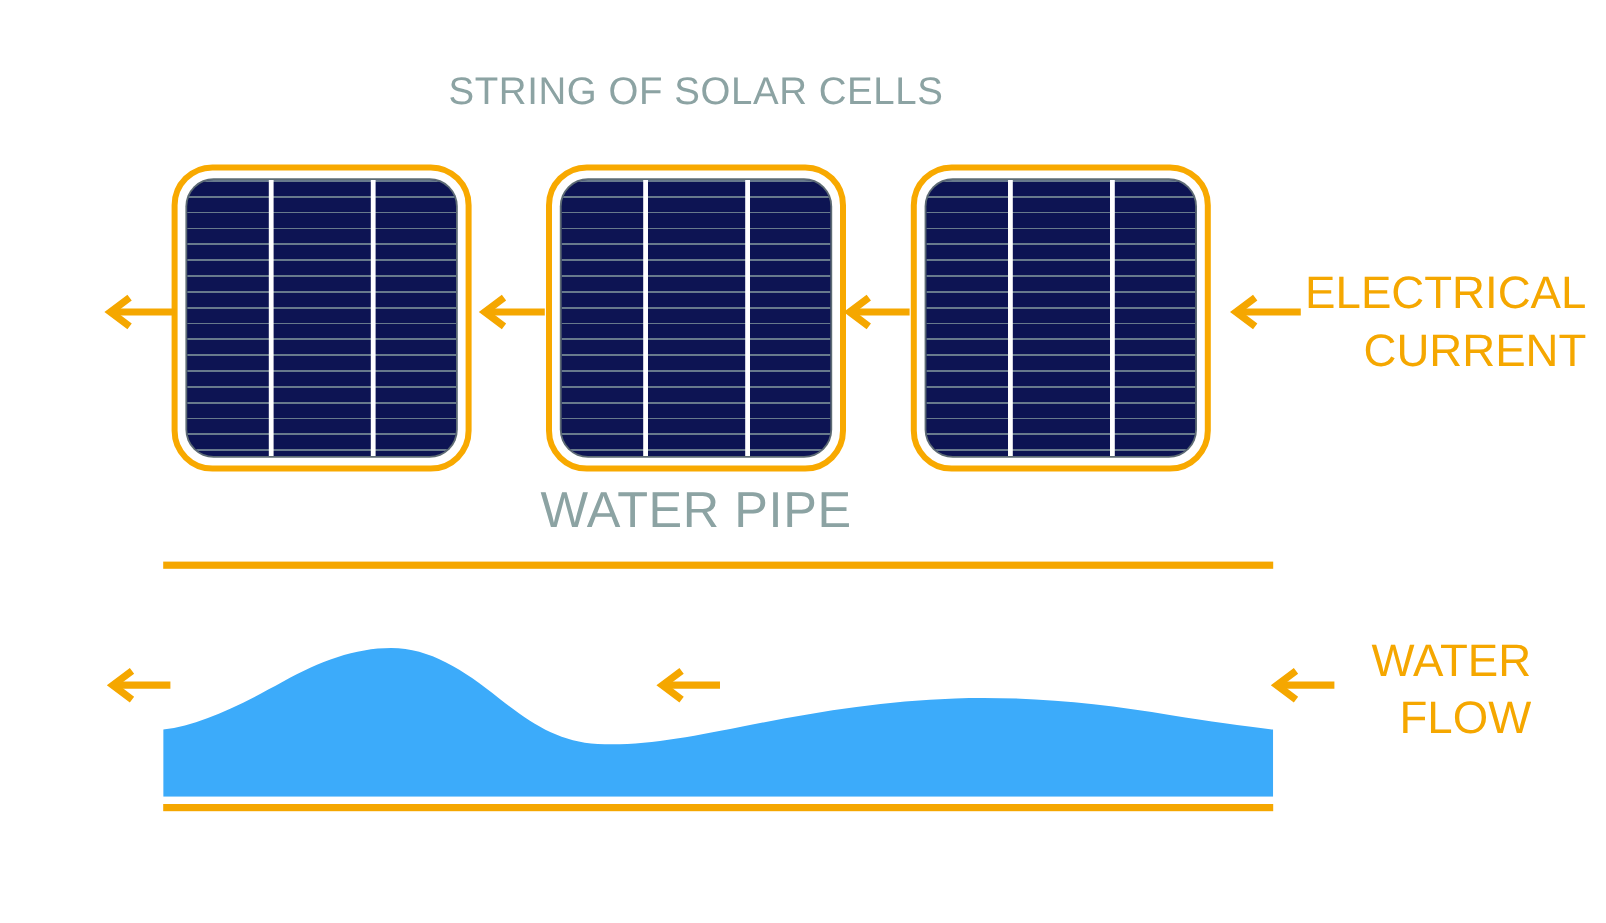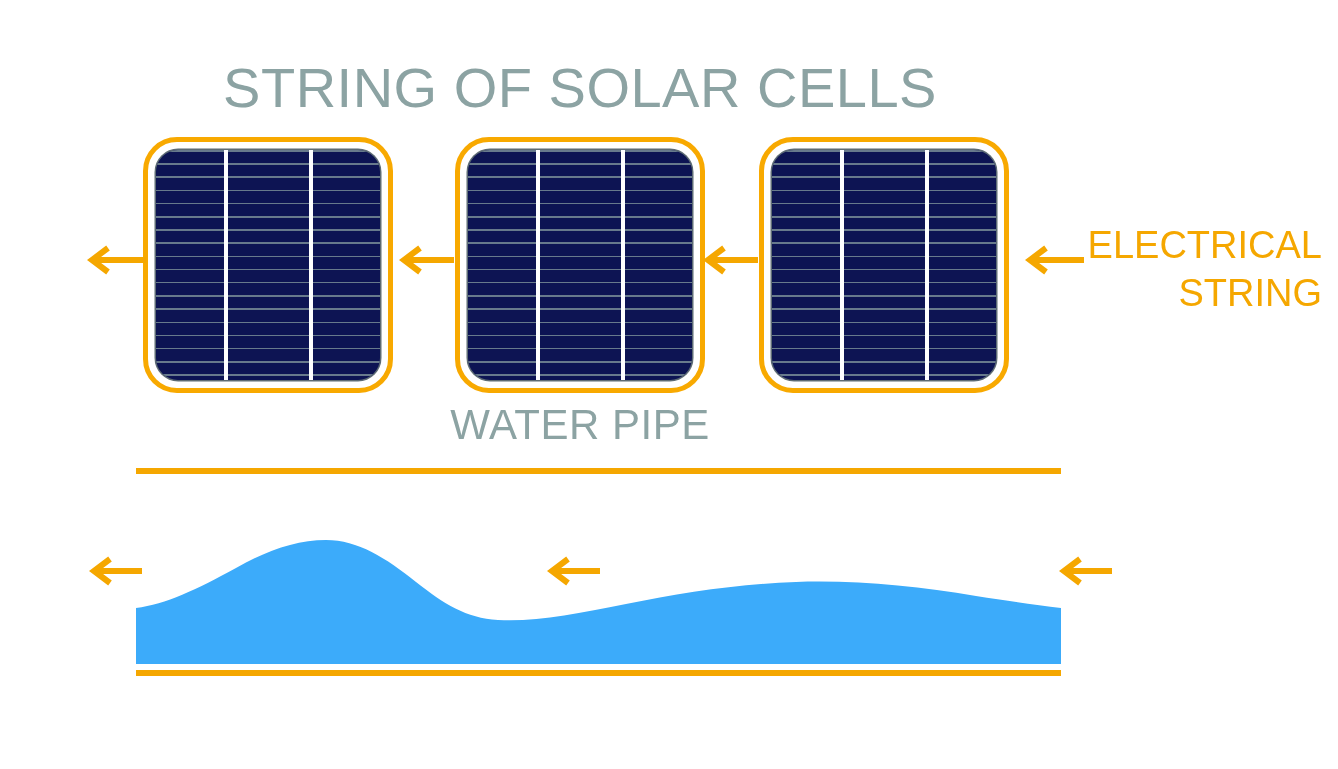--- a/index.html
+++ b/index.html
@@ -33,21 +33,21 @@
     font-weight: 400;
     letter-spacing: 0.5px;
     white-space: nowrap;
     line-height: 1;
     text-align: center;
   }
   #solar-title {
     left: 0;
     top: 60px;
     width: 1160px;
-    font-size: 56px;
+    font-size: 32px;
   }
   #pipe-title {
     left: 0;
     top: 404px;
     width: 1160px;
     font-size: 42px;
   }
 
   
   .side-label {
@@ -197,21 +197,21 @@
 
   <div class="arrow" style="left:1024px; top:245px; width:62px;">
     <svg width="62" height="30" viewBox="0 0 62 30">
       <path d="M60 15 H8" stroke="#f5a700" stroke-width="6" fill="none" stroke-linecap="butt"></path>
       <path d="M22 3 L6 15 L22 27" stroke="#f5a700" stroke-width="6" fill="none" stroke-linecap="butt" stroke-linejoin="miter"></path>
     </svg>
   </div>
 
   <div class="side-label" id="current-label">
     <div>ELECTRICAL</div>
-    <div>STRING</div>
+    <div>CURRENT</div>
   </div>
 
   <div class="pipe-wall" id="pipe-wall-top"></div>
   <div class="pipe-wall" id="pipe-wall-bottom"></div>
 
   <div id="water">
     <svg width="925" height="144" viewBox="0 0 925 144" preserveAspectRatio="none">
       <path d="M0 88
                C 30 84, 60 70, 100 48
                C 130 31, 160 20, 190 20
@@ -239,14 +239,18 @@
     </svg>
   </div>
 
   <div class="arrow" style="left:1058px; top:556px; width:58px;">
     <svg width="58" height="30" viewBox="0 0 58 30">
       <path d="M54 15 H8" stroke="#f5a700" stroke-width="6" fill="none" stroke-linecap="butt"></path>
       <path d="M22 3 L6 15 L22 27" stroke="#f5a700" stroke-width="6" fill="none" stroke-linecap="butt" stroke-linejoin="miter"></path>
     </svg>
   </div>
 
+  <div class="side-label" id="flow-label">
+    <div>WATER</div>
+    <div>FLOW</div>
+  </div>
 
 </div>
 
 </body></html>

